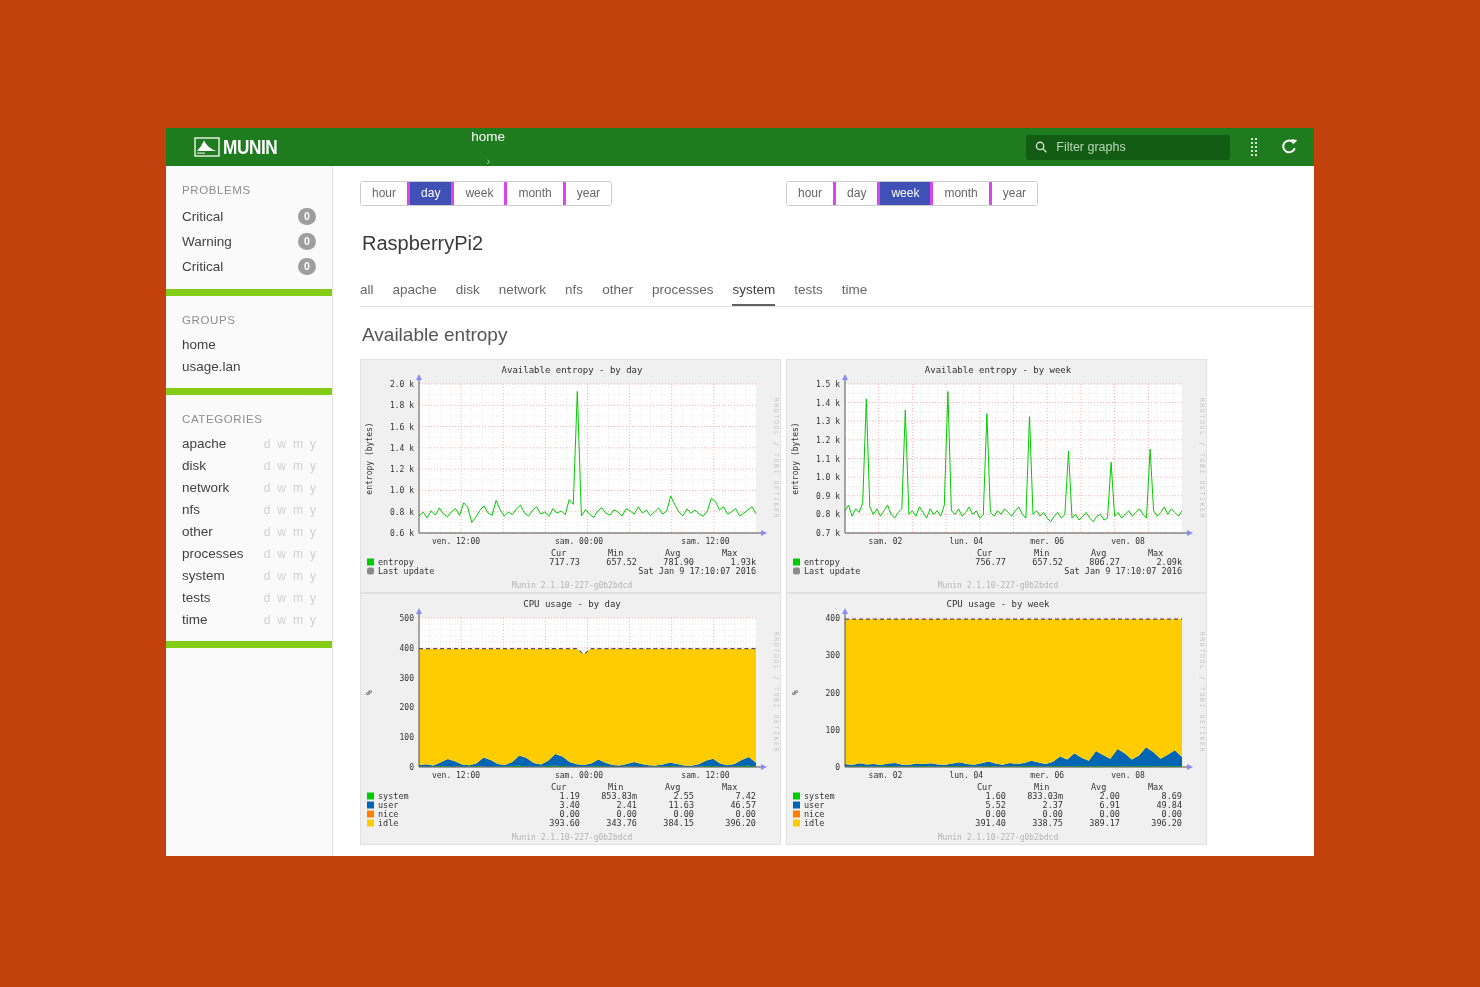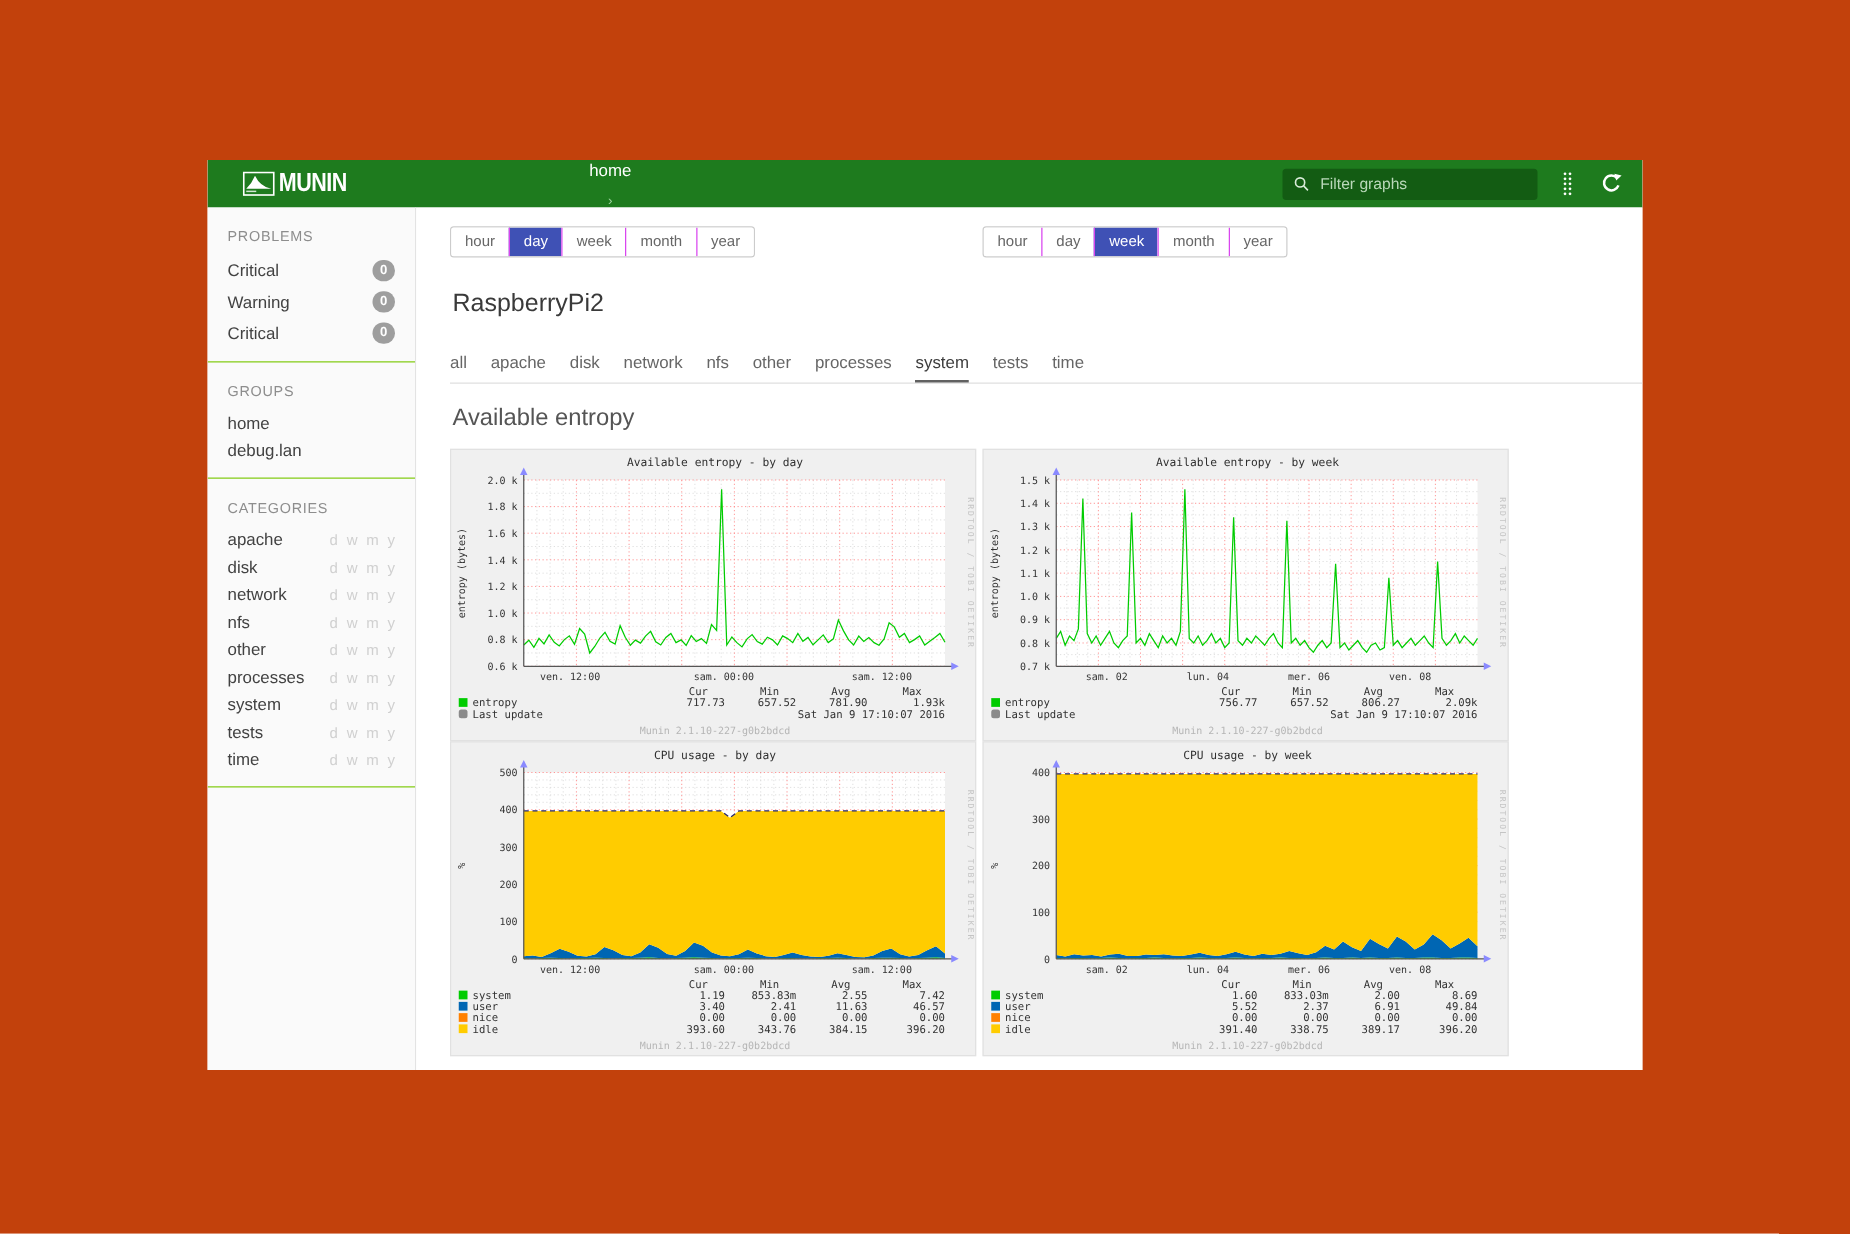--- a/index.html
+++ b/index.html
@@ -16,32 +16,32 @@
   .crumb-caret{color:#cfe6cf;font-size:9px;margin-left:4px;}
   .top-actions{margin-left:auto;display:flex;align-items:center;gap:20px;}
   .searchbox{background:#135c13;border-radius:3px;height:25px;width:204px;display:flex;align-items:center;padding:0 9px;gap:7px;box-sizing:border-box;}
   .searchbox input{background:transparent;border:none;outline:none;color:#e2f1e2;font-size:12.5px;width:100%;font-family:"Liberation Sans",sans-serif;}
   .searchbox input::placeholder{color:#b9d8b9;}
   .icon-btn{cursor:pointer;display:flex;align-items:center;}
 
   
   .bodyrow{display:flex;height:690px;}
   .sidebar{width:167px;min-width:167px;background:#fafafa;border-right:1px solid #e3e3e3;box-sizing:border-box;overflow:hidden;}
-  .side-section{padding:8px 0 10px;border-bottom:1px solid #84cc16;}
+  .side-section{padding:8px 0 10px;border-bottom:7px solid #84cc16;}
   .side-title{color:#8d8d8d;font-size:11.5px;letter-spacing:.6px;padding:10px 16px 8px;}
   .side-item{display:flex;align-items:center;justify-content:space-between;padding:4px 16px;font-size:13.5px;color:#424242;cursor:pointer;line-height:14px;}
   .badge{background:#9e9e9e;color:#fff;border-radius:9px;font-size:10.5px;min-width:18px;height:17px;line-height:17px;text-align:center;font-weight:bold;}
   .dwmy{display:flex;gap:7px;color:#d0d0d0;font-size:12px;}
   .dwmy span{cursor:pointer;}
 
   .main{flex:1;overflow:hidden;padding-left:27px;box-sizing:border-box;background:#fff;}
   .ranges-row{display:flex;gap:5px;margin-top:15px;width:847px;}
   .ranges-cell{width:421px;display:flex;justify-content:flex-start;}
   .btn-group{display:flex;border:1px solid #ccc;border-radius:3px;overflow:hidden;background:#fff;}
-  .btn{padding:4px 11px;font-size:12px;color:#666;background:#fff;border-left:1px solid #d946ef;cursor:pointer;line-height:15px;}
+  .btn{padding:4px 11px;font-size:12px;color:#666;background:#fff;border-left:3px solid #d946ef;cursor:pointer;line-height:15px;}
   .btn:first-child{border-left:none;}
   .btn.active{background:#3f51b5;color:#fff;}
 
   .page-title{font-size:20px;font-weight:normal;color:#3a3a3a;margin:26px 0 0 2px;}
   .tabs{display:flex;margin-top:27px;border-bottom:1px solid #e0e0e0;}
   .tab{padding:0 0 9px;margin-right:19px;font-size:13.5px;color:#666;cursor:pointer;}
   .tab.active{color:#3d3d3d;box-shadow:inset 0 -2px 0 #616161;}
 
   .section-title{font-size:19px;font-weight:normal;color:#555;margin:17px 0 13px 2px;}
   .charts-row{display:flex;gap:5px;}
@@ -122,21 +122,21 @@
               </div>
             </div>
       </div>
       <div class="side-section">
         <div class="side-title">GROUPS</div>
         <div id="groupsList">
               <div class="side-item">
                 <span>home</span>
               </div>
               <div class="side-item">
-                <span>debug.lan</span>
+                <span>usage.lan</span>
               </div>
             </div>
       </div>
       <div class="side-section">
         <div class="side-title">CATEGORIES</div>
         <div id="categoriesList">
               <div class="side-item">
                 <span>apache</span>
                 <span class="dwmy">
                   <span>d</span>

